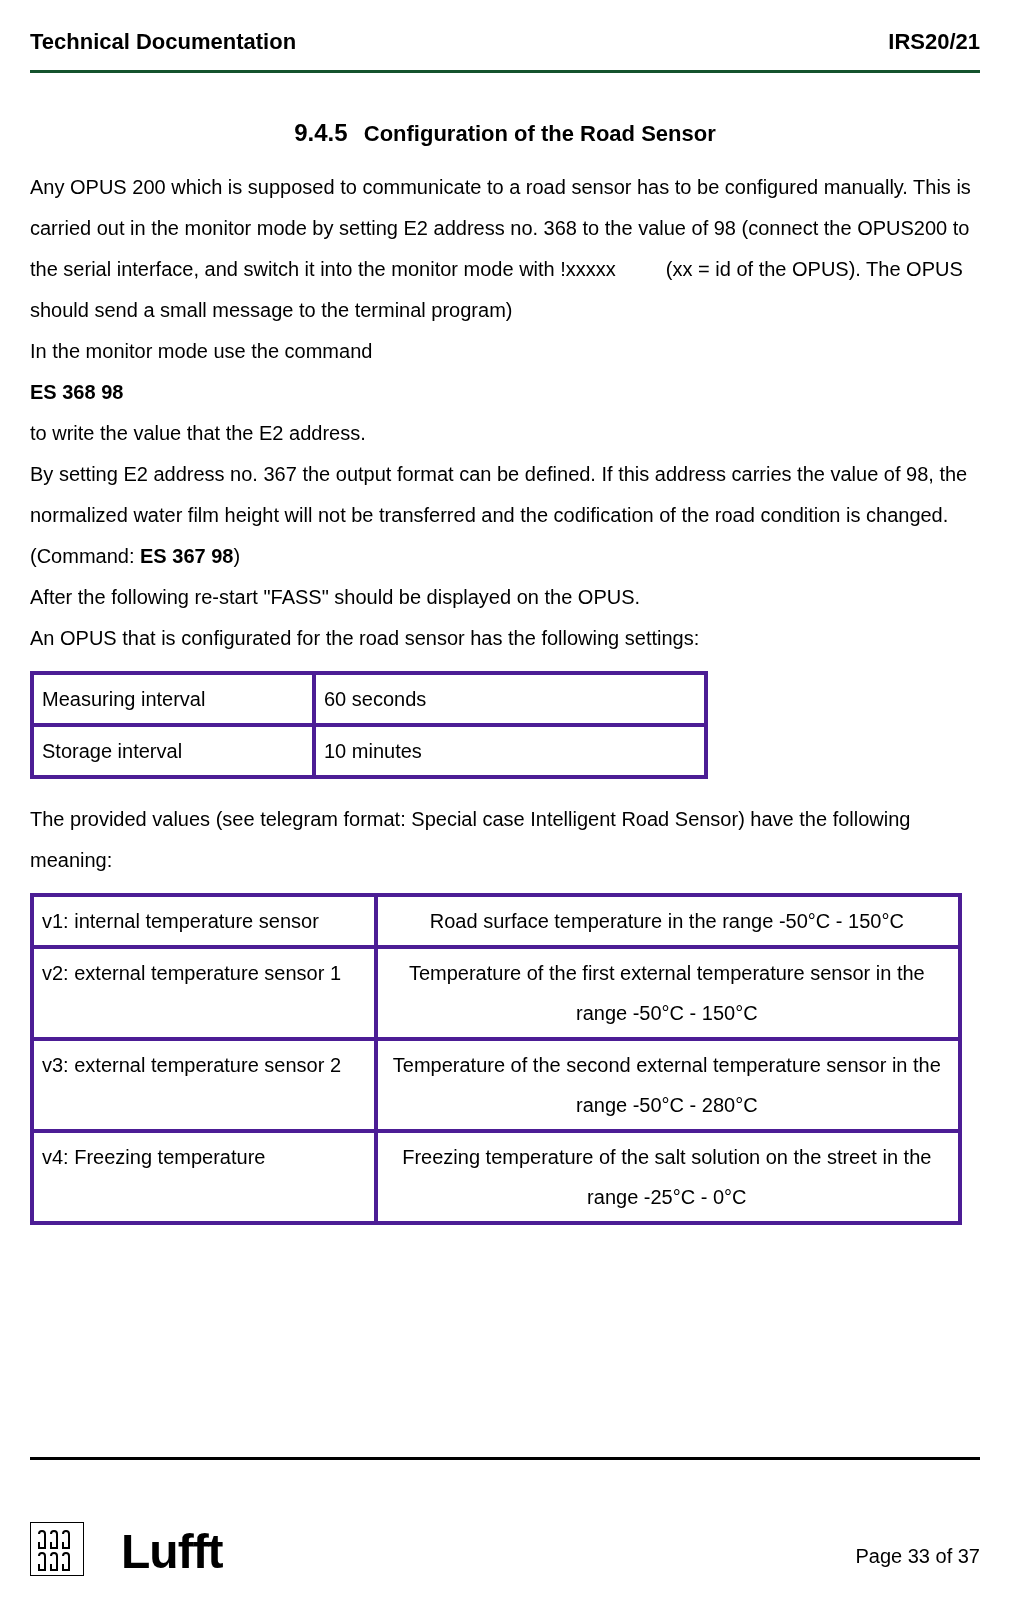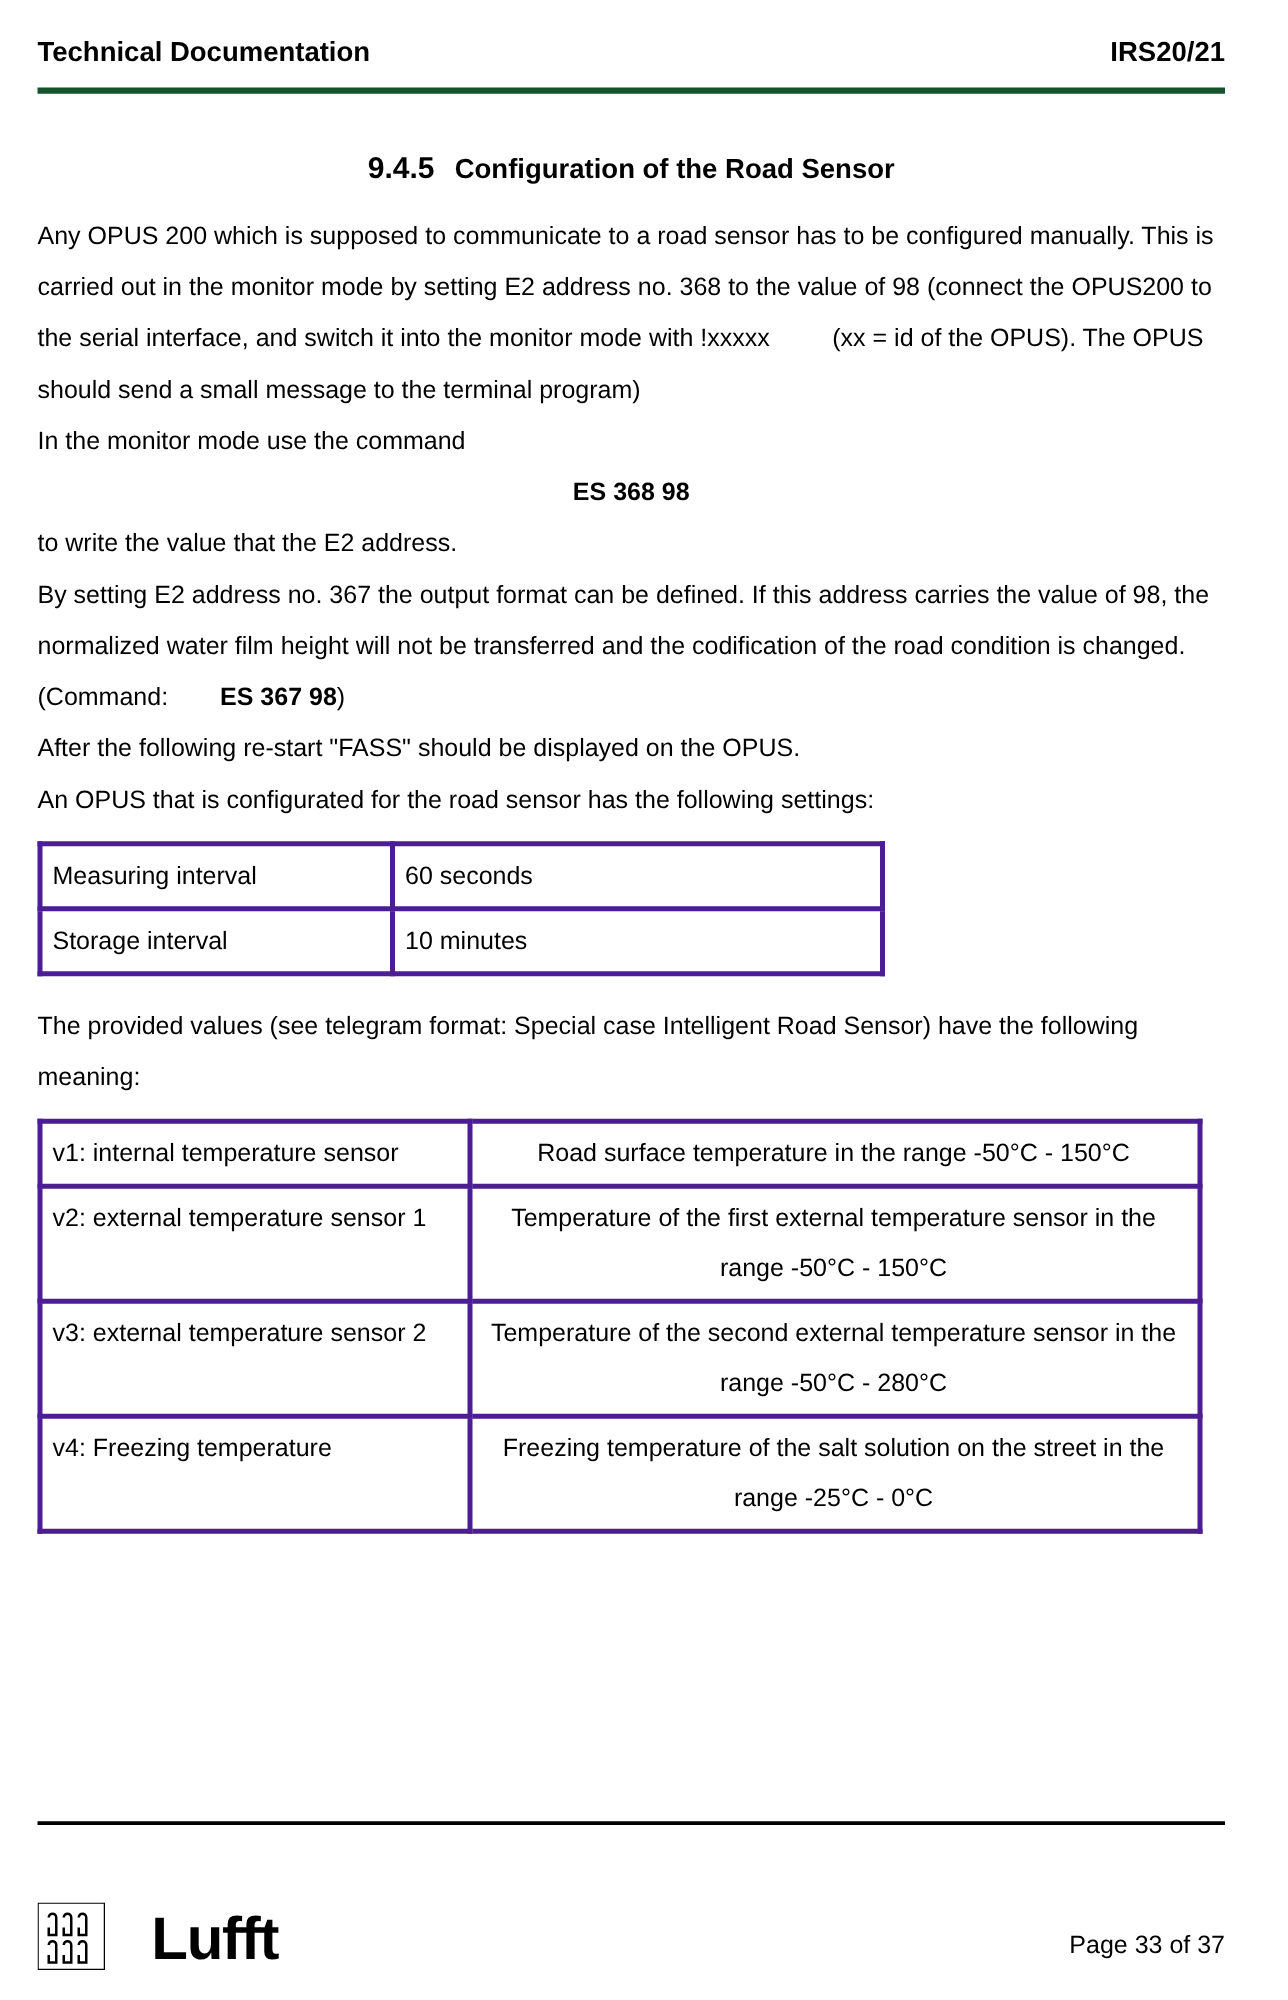--- a/index.html
+++ b/index.html
@@ -18,44 +18,43 @@
     }
     .page {
       padding: 20px 50px 0 30px;
       box-sizing: border-box;
     }
     .header {
       display: flex;
       justify-content: space-between;
       font-weight: bold;
       font-size: 22px;
-      border-bottom: 5px solid #14532d;
+      border-bottom: 3px solid #14532d;
       padding-bottom: 6px;
       margin-bottom: 36px;
     }
     .section-title {
       font-weight: bold;
       font-size: 22px;
       margin-bottom: 10px;
       text-align: center;
     }
     .section-title .num {
       font-size: 24px;
       margin-right: 10px;
     }
     .body-text {
       font-size: 20px;
       line-height: 2.05;
     }
     .center-bold {
       font-weight: bold;
-      text-align: center;
       display: block;
     }
-    .inline-bold { font-weight: bold; margin-left: 36px; }
+    .inline-bold { font-weight: bold; }
     table {
       border-collapse: collapse;
       margin-top: 12px;
       margin-bottom: 20px;
     }
     td {
       border: 4px solid #4c1d95;
       padding: 4px 10px 4px 8px;
       vertical-align: top;
       line-height: 2.0;

